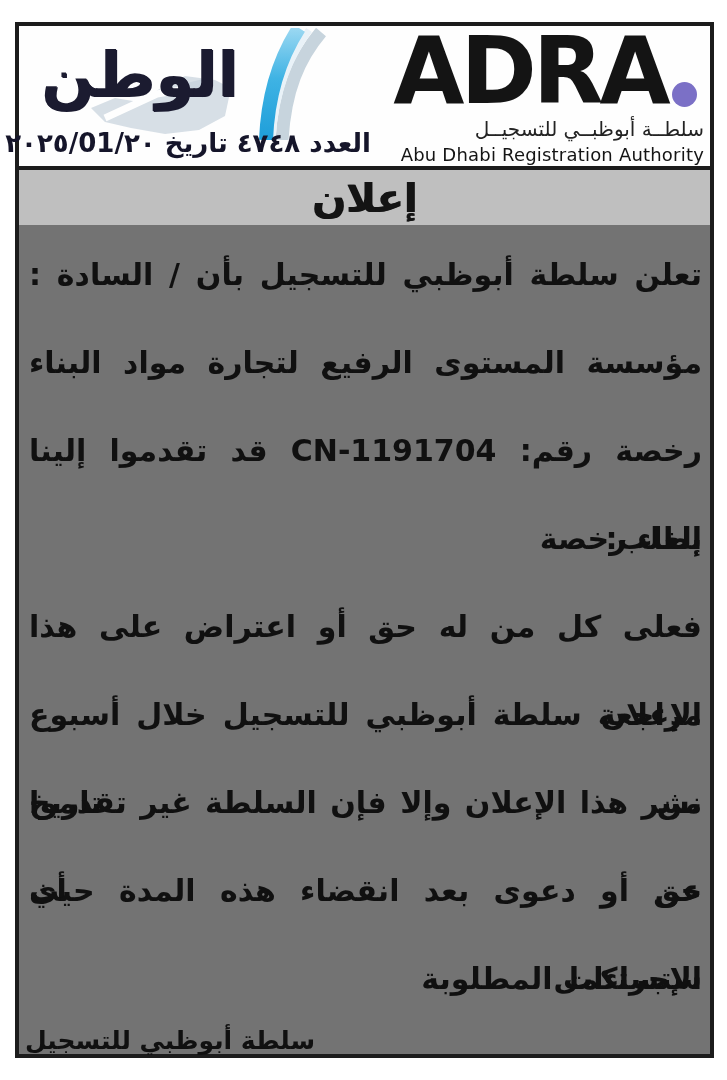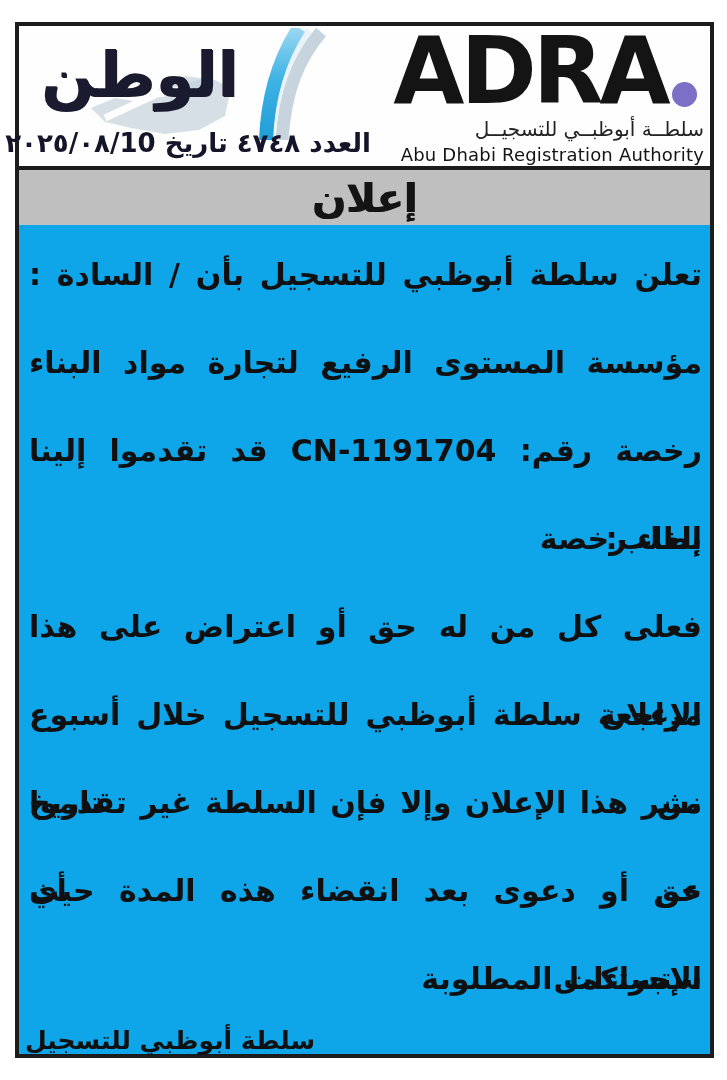--- a/index.html
+++ b/index.html
@@ -10,21 +10,21 @@
     position:relative;
     width:727px; height:1080px;
     background:#ffffff;
     overflow:hidden;
   }
 
   .frame {
     position:absolute;
     left:15px; top:22px; right:13px; bottom:22px;
     border:4px solid #1c1c1c;
-    background:#0ea5e9;
+    background:#737373;
     display:flex; flex-direction:column;
   }
 
   
   .header {
     position:relative;
     height:140px;
     background:#fefefe;
     flex:0 0 auto;
   }
@@ -128,21 +128,21 @@
               <stop offset="1" stop-color="#1e9ed9"></stop>
             </linearGradient>
           </defs>
           <path d="M88 4 C 66 30 52 62 49 112" stroke="#c7d4dd" stroke-width="13" fill="none"></path>
           <path d="M76 2 C 56 30 42 62 39 112" stroke="#e9f2f8" stroke-width="7" fill="none"></path>
           <path d="M66 0 C 48 28 35 62 33 112" stroke="url(#swb)" stroke-width="14" fill="none"></path>
         </svg>
 
         <div class="alwatan-name">الوطن</div>
 
-        <div class="issue-line">العدد ٤٧٤٨ تاريخ ٢٠٢٥/٠٨/10</div>
+        <div class="issue-line">العدد ٤٧٤٨ تاريخ ٢٠٢٥/01/٢٠</div>
       </div>
 
       <div class="adra">
         <div class="adra-word-row">
           <span class="adra-word">ADRA</span>
           <span class="adra-dot"></span>
         </div>
         <div class="adra-ar">سلطــة أبوظبــي للتسجيــل</div>
         <div class="adra-en">Abu Dhabi Registration Authority</div>
       </div>

